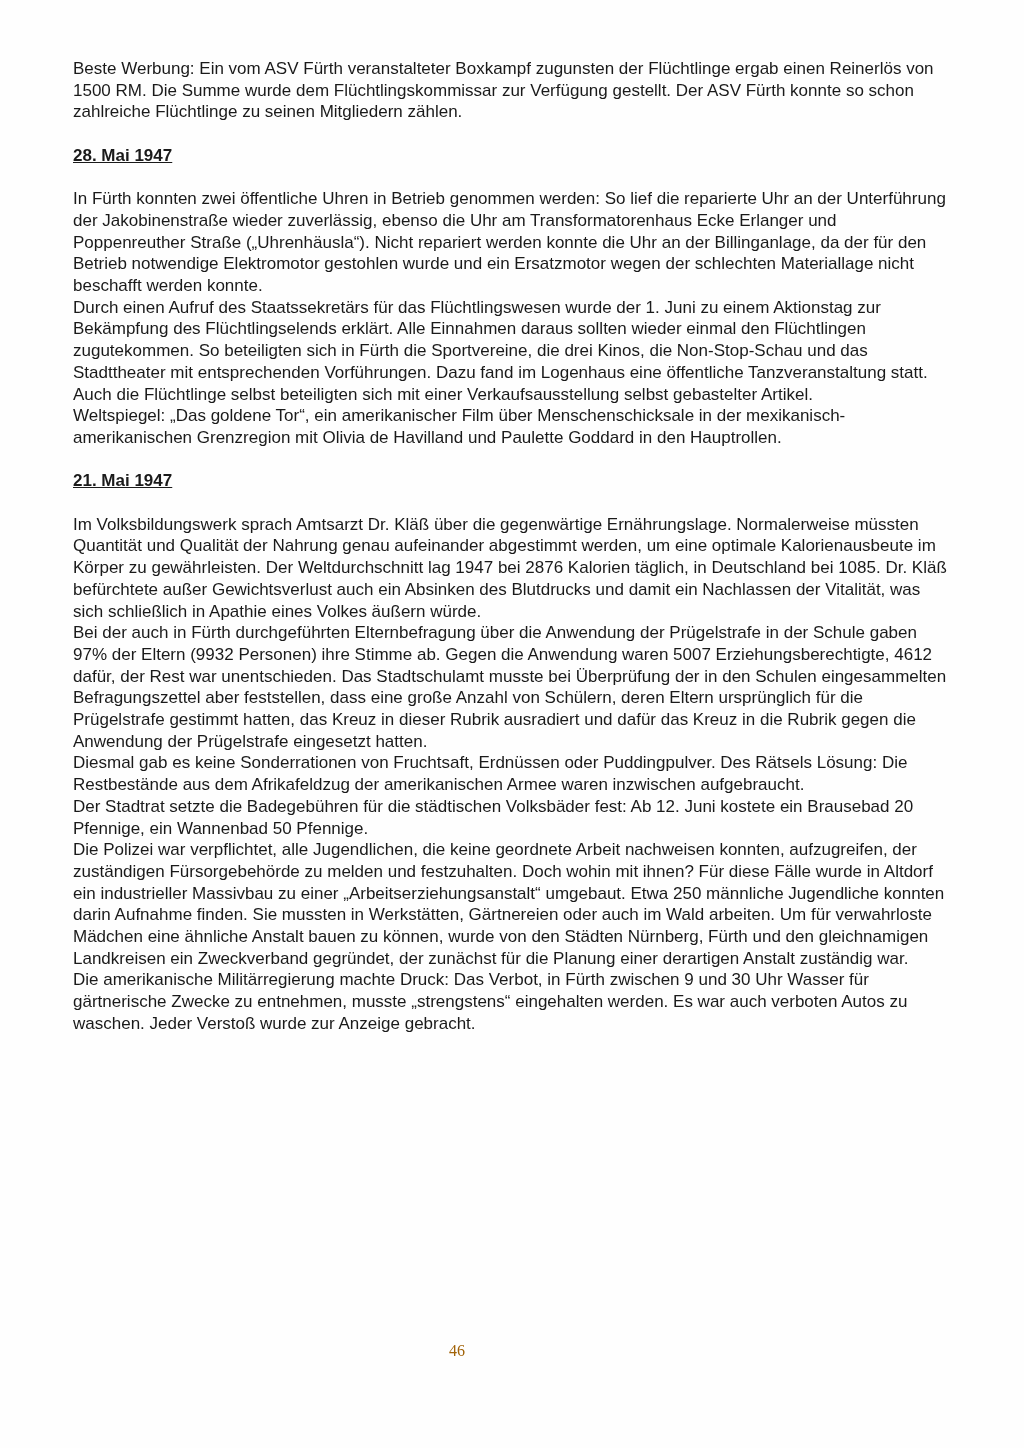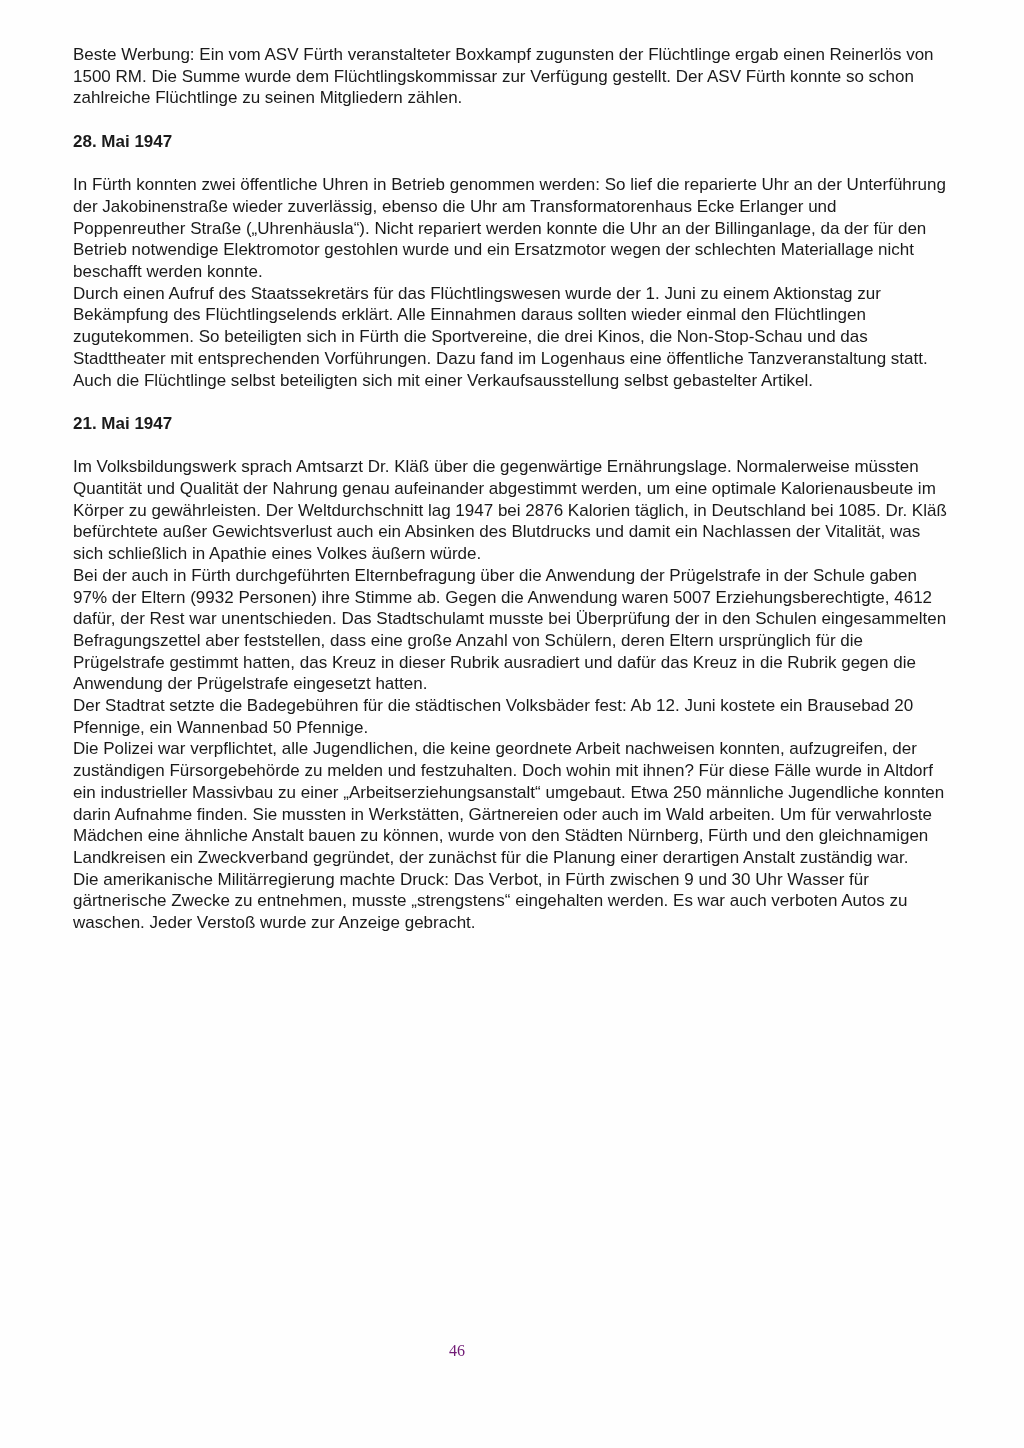--- a/index.html
+++ b/index.html
@@ -15,63 +15,66 @@
     background: #fefefe;
     color: #1a1a1a;
     font-family: "Liberation Sans", "DejaVu Sans", sans-serif;
     font-size: 17px;
     line-height: 21.7px;
     overflow: hidden;
   }
   .doc {
     position: absolute;
     left: 73px;
-    top: 44px;
+    top: 58px;
     width: 878px;
     text-align: left;
   }
   .para {
     margin: 0;
     padding: 0;
   }
   .heading {
     margin: 21.7px 0;
     padding: 0;
     font-size: 17px;
     font-weight: bold;
     line-height: 21.7px;
+    text-decoration: underline;
   }
   .footer {
     position: absolute;
     left: 73px;
     top: 1340px;
     width: 878px;
     text-align: center;
   }
   .pagenum {
     position: relative;
     left: -55px;
     font-family: "Liberation Serif", "DejaVu Serif", serif;
     font-size: 16px;
-    color: #701a75;
+    color: #a16207;
     margin-top: 16px;
   }
 </style>
 </head>
 <body>
 
 <div class="page">
   <div class="doc">
     <p class="para">Beste Werbung: Ein vom ASV Fürth veranstalteter Boxkampf zugunsten der Flüchtlinge ergab einen Reinerlös von 1500 RM. Die Summe wurde dem Flüchtlingskommissar zur Verfügung gestellt. Der ASV Fürth konnte so schon zahlreiche Flüchtlinge zu seinen Mitgliedern zählen.</p>
     <h2 class="heading">28. Mai 1947</h2>
     <p class="para">In Fürth konnten zwei öffentliche Uhren in Betrieb genommen werden: So lief die reparierte Uhr an der Unterführung der Jakobinenstraße wieder zuverlässig, ebenso die Uhr am Transformatorenhaus Ecke Erlanger und Poppenreuther Straße („Uhrenhäusla“). Nicht repariert werden konnte die Uhr an der Billinganlage, da der für den Betrieb notwendige Elektromotor gestohlen wurde und ein Ersatzmotor wegen der schlechten Materiallage nicht beschafft werden konnte.</p>
     <p class="para">Durch einen Aufruf des Staatssekretärs für das Flüchtlingswesen wurde der 1. Juni zu einem Aktionstag zur Bekämpfung des Flüchtlingselends erklärt. Alle Einnahmen daraus sollten wieder einmal den Flüchtlingen zugutekommen. So beteiligten sich in Fürth die Sportvereine, die drei Kinos, die Non-Stop-Schau und das Stadttheater mit entsprechenden Vorführungen. Dazu fand im Logenhaus eine öffentliche Tanzveranstaltung statt. Auch die Flüchtlinge selbst beteiligten sich mit einer Verkaufsausstellung selbst gebastelter Artikel.</p>
+    <p class="para">Weltspiegel: „Das goldene Tor“, ein amerikanischer Film über Menschenschicksale in der mexikanisch-amerikanischen Grenzregion mit Olivia de Havilland und Paulette Goddard in den Hauptrollen.</p>
     <h2 class="heading">21. Mai 1947</h2>
     <p class="para">Im Volksbildungswerk sprach Amtsarzt Dr. Kläß über die gegenwärtige Ernährungslage. Normalerweise müssten Quantität und Qualität der Nahrung genau aufeinander abgestimmt werden, um eine optimale Kalorienausbeute im Körper zu gewährleisten. Der Weltdurchschnitt lag 1947 bei 2876 Kalorien täglich, in Deutschland bei 1085. Dr. Kläß befürchtete außer Gewichtsverlust auch ein Absinken des Blutdrucks und damit ein Nachlassen der Vitalität, was sich schließlich in Apathie eines Volkes äußern würde.</p>
     <p class="para">Bei der auch in Fürth durchgeführten Elternbefragung über die Anwendung der Prügelstrafe in der Schule gaben 97% der Eltern (9932 Personen) ihre Stimme ab. Gegen die Anwendung waren 5007 Erziehungsberechtigte, 4612 dafür, der Rest war unentschieden. Das Stadtschulamt musste bei Überprüfung der in den Schulen eingesammelten Befragungszettel aber feststellen, dass eine große Anzahl von Schülern, deren Eltern ursprünglich für die Prügelstrafe gestimmt hatten, das Kreuz in dieser Rubrik ausradiert und dafür das Kreuz in die Rubrik gegen die Anwendung der Prügelstrafe eingesetzt hatten.</p>
+    <p class="para">Diesmal gab es keine Sonderrationen von Fruchtsaft, Erdnüssen oder Puddingpulver. Des Rätsels Lösung: Die Restbestände aus dem Afrikafeldzug der amerikanischen Armee waren inzwischen aufgebraucht.</p>
     <p class="para">Der Stadtrat setzte die Badegebühren für die städtischen Volksbäder fest: Ab 12. Juni kostete ein Brausebad 20 Pfennige, ein Wannenbad 50 Pfennige.</p>
     <p class="para">Die Polizei war verpflichtet, alle Jugendlichen, die keine geordnete Arbeit nachweisen konnten, aufzugreifen, der zuständigen Fürsorgebehörde zu melden und festzuhalten. Doch wohin mit ihnen? Für diese Fälle wurde in Altdorf ein industrieller Massivbau zu einer „Arbeitserziehungsanstalt“ umgebaut. Etwa 250 männliche Jugendliche konnten darin Aufnahme finden. Sie mussten in Werkstätten, Gärtnereien oder auch im Wald arbeiten. Um für verwahrloste Mädchen eine ähnliche Anstalt bauen zu können, wurde von den Städten Nürnberg, Fürth und den gleichnamigen Landkreisen ein Zweckverband gegründet, der zunächst für die Planung einer derartigen Anstalt zuständig war.</p>
     <p class="para">Die amerikanische Militärregierung machte Druck: Das Verbot, in Fürth zwischen 9 und 30 Uhr Wasser für gärtnerische Zwecke zu entnehmen, musste „strengstens“ eingehalten werden. Es war auch verboten Autos zu waschen. Jeder Verstoß wurde zur Anzeige gebracht.</p>
   </div>
   <div class="footer">
     <span class="pagenum">46</span>
   </div>
 </div>
 
 </body></html>

